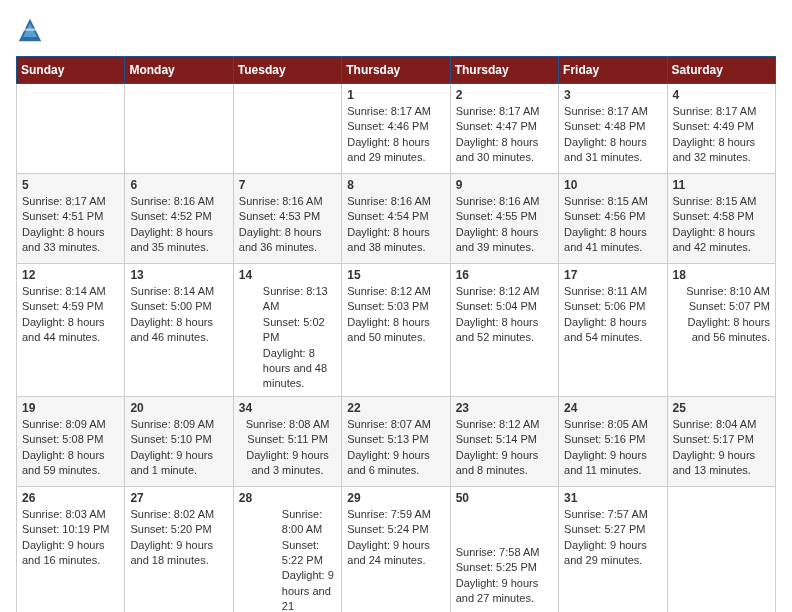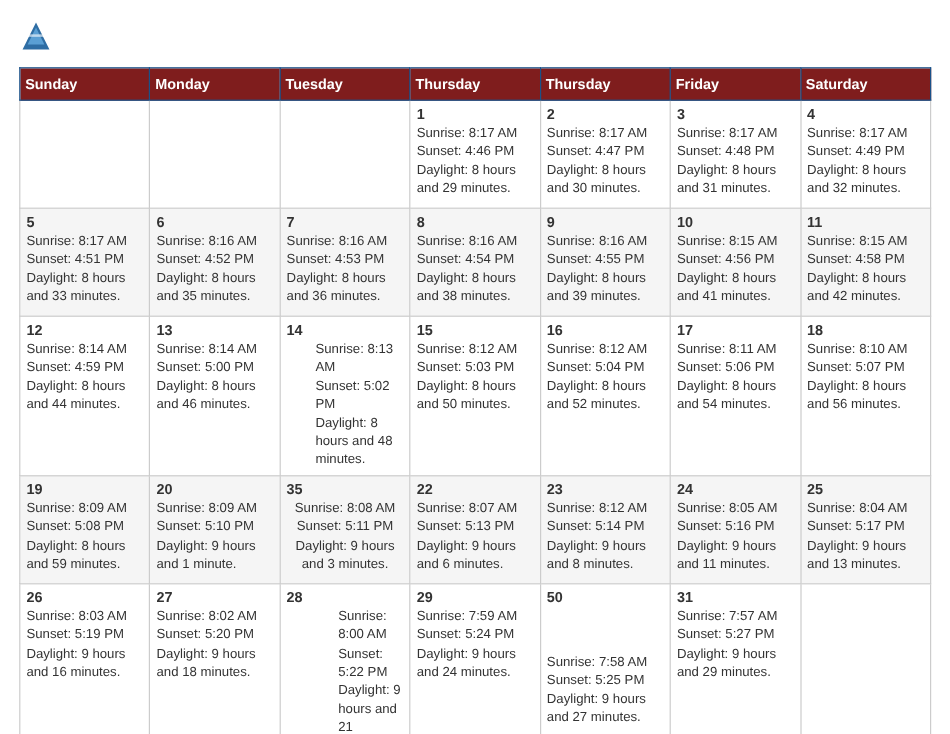--- a/index.html
+++ b/index.html
@@ -226,40 +226,40 @@
 Daylight: 8 hours and 52 minutes.</div>
         </td>
         <td>
           <span class="day-number">17</span>
           <div class="day-info" style="white-space: pre-line;">Sunrise: 8:11 AM
 Sunset: 5:06 PM
 Daylight: 8 hours and 54 minutes.</div>
         </td>
         <td>
           <span class="day-number">18</span>
-          <div class="day-info" style="white-space: pre-line;">Sunrise: 8:10 AM
+          <div class="day-info" style="white-space: pre-line; text-align: right;">Sunrise: 8:10 AM
 Sunset: 5:07 PM
 Daylight: 8 hours and 56 minutes.</div>
         </td>
       </tr>
       <tr>
         <td>
           <span class="day-number">19</span>
           <div class="day-info" style="white-space: pre-line;">Sunrise: 8:09 AM
 Sunset: 5:08 PM
 Daylight: 8 hours and 59 minutes.</div>
         </td>
         <td>
           <span class="day-number">20</span>
           <div class="day-info" style="white-space: pre-line;">Sunrise: 8:09 AM
 Sunset: 5:10 PM
 Daylight: 9 hours and 1 minute.</div>
         </td>
         <td>
-          <span class="day-number">35</span>
+          <span class="day-number">34</span>
           <div class="day-info" style="white-space: pre-line; text-align: center;">Sunrise: 8:08 AM
 Sunset: 5:11 PM
 Daylight: 9 hours and 3 minutes.</div>
         </td>
         <td>
           <span class="day-number">22</span>
           <div class="day-info" style="white-space: pre-line;">Sunrise: 8:07 AM
 Sunset: 5:13 PM
 Daylight: 9 hours and 6 minutes.</div>
         </td>
@@ -279,21 +279,21 @@
           <span class="day-number">25</span>
           <div class="day-info" style="white-space: pre-line;">Sunrise: 8:04 AM
 Sunset: 5:17 PM
 Daylight: 9 hours and 13 minutes.</div>
         </td>
       </tr>
       <tr>
         <td>
           <span class="day-number">26</span>
           <div class="day-info" style="white-space: pre-line;">Sunrise: 8:03 AM
-Sunset: 5:19 PM
+Sunset: 10:19 PM
 Daylight: 9 hours and 16 minutes.</div>
         </td>
         <td>
           <span class="day-number">27</span>
           <div class="day-info" style="white-space: pre-line;">Sunrise: 8:02 AM
 Sunset: 5:20 PM
 Daylight: 9 hours and 18 minutes.</div>
         </td>
         <td>
           <span class="day-number">28</span>

